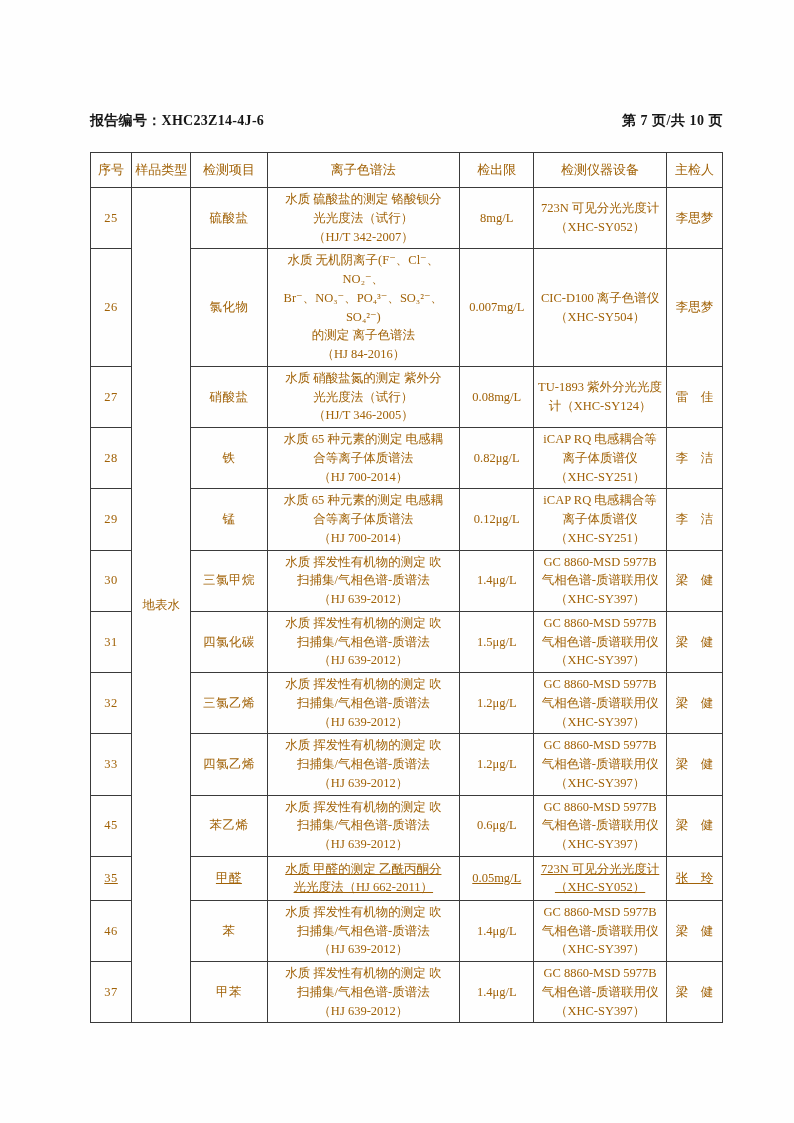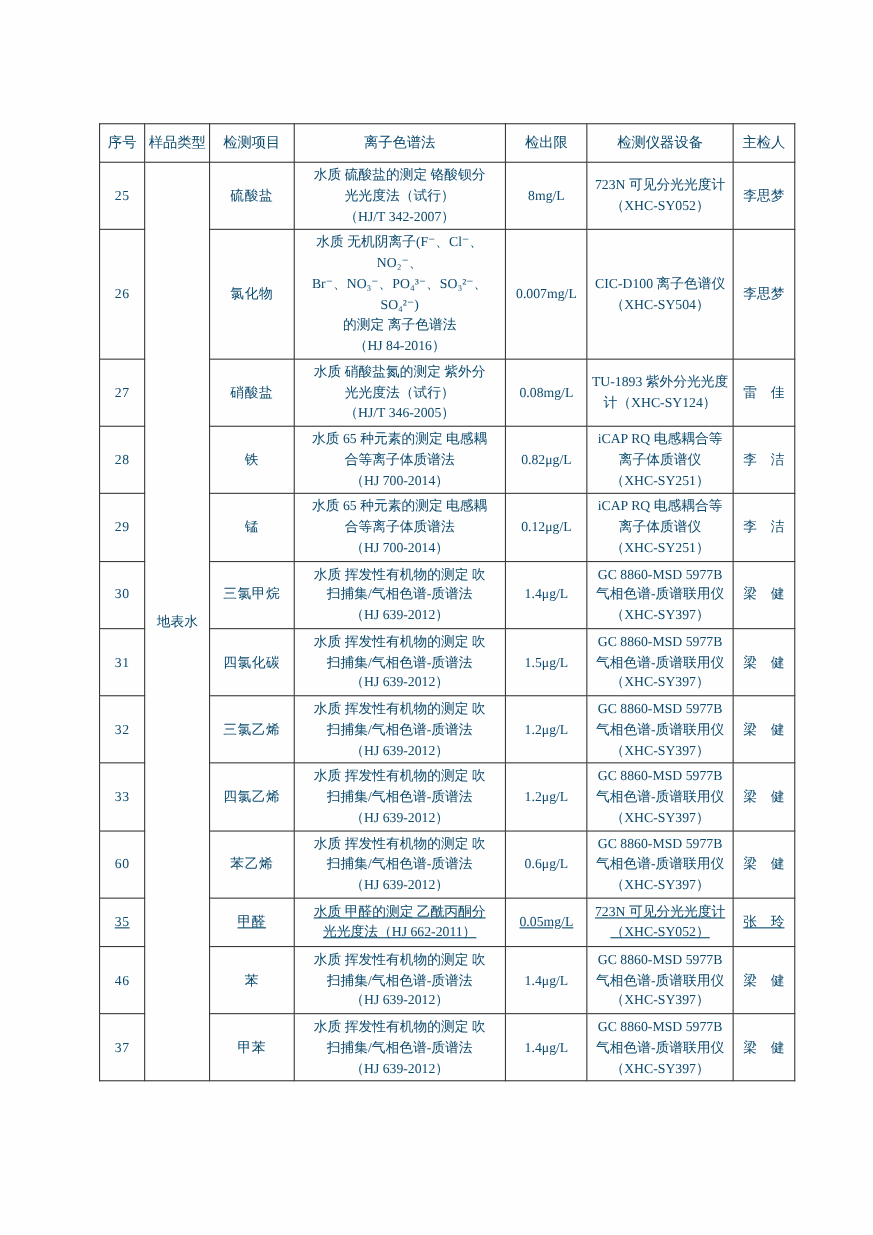--- a/index.html
+++ b/index.html
@@ -27,21 +27,21 @@
     margin-bottom: 22px;
     color: #161616;
   }
   .page-header .report-number { letter-spacing: 0.3px; }
   .page-header .page-info { letter-spacing: 0.5px; }
   table.report-table {
     border-collapse: collapse;
     table-layout: fixed;
     width: 633px;
     font-size: 12.5px;
-    color: #0c4a6e;
+    color: #a16207;
   }
   table.report-table th,
   table.report-table td {
     border: 1px solid #3a3a3a;
     text-align: center;
     vertical-align: middle;
     padding: 2px 2px;
     line-height: 1.5;
     overflow: hidden;
   }
@@ -65,20 +65,24 @@
   .col-method { width: 192px; }
   .col-limit  { width: 74px; }
   .col-instr  { width: 132px; }
   .col-insp   { width: 56px; }
 </style>
 </head>
 <body>
 
 <div class="page">
 
+  <div class="page-header">
+    <span class="report-number">报告编号：XHC23Z14-4J-6</span>
+    <span class="page-info">第  7  页/共  10  页</span>
+  </div>
 
   <table class="report-table">
     <colgroup>
       <col class="col-no">
       <col class="col-sample">
       <col class="col-item">
       <col class="col-method">
       <col class="col-limit">
       <col class="col-instr">
       <col class="col-insp">
@@ -196,21 +200,21 @@
     <td class="c-method">水质 挥发性有机物的测定 吹
 扫捕集/气相色谱-质谱法
 （HJ 639-2012）</td>
     <td class="c-limit">1.2μg/L</td>
     <td class="c-instr">GC 8860-MSD 5977B
 气相色谱-质谱联用仪
 （XHC-SY397）</td>
     <td class="c-inspector">梁　健</td>
   </tr>
         <tr class="r-lines-3">
-    <td class="c-no">60</td>
+    <td class="c-no">45</td>
     <td class="c-item">苯乙烯</td>
     <td class="c-method">水质 挥发性有机物的测定 吹
 扫捕集/气相色谱-质谱法
 （HJ 639-2012）</td>
     <td class="c-limit">0.6μg/L</td>
     <td class="c-instr">GC 8860-MSD 5977B
 气相色谱-质谱联用仪
 （XHC-SY397）</td>
     <td class="c-inspector">梁　健</td>
   </tr>

